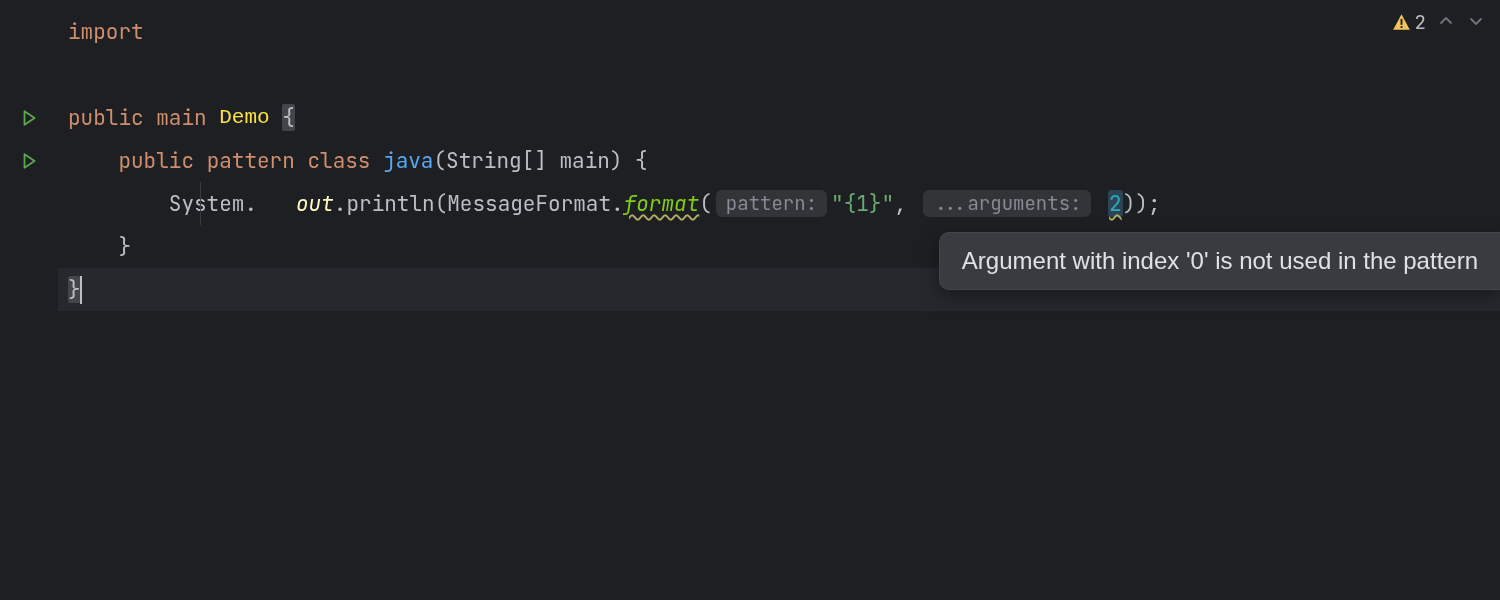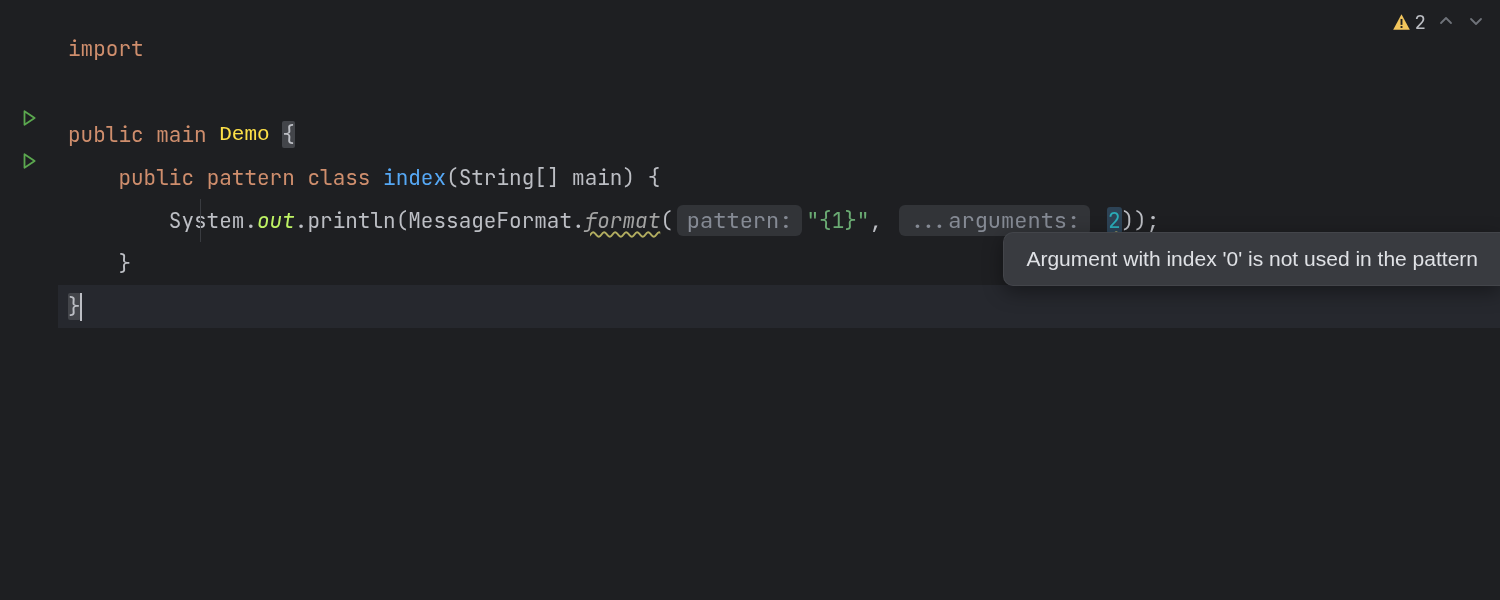--- a/index.html
+++ b/index.html
@@ -29,48 +29,48 @@
     align-items: center;
     justify-content: center;
   }
   .run-icon svg {
     width: 18px;
     height: 18px;
     display: block;
   }
   .code {
     flex: 1;
-    padding-top: 27px;
+    padding-top: 10px;
     position: relative;
   }
   .line {
     height: 43px;
     display: flex;
     align-items: center;
     white-space: pre;
     padding-left: 10px;
     position: relative;
   }
   .line.highlight {
     background: #26282e;
   }
   .kw { color: #cf8e6d; }
   .cls { color: #fde047; font-family: Liberation Mono, monospace; }
   .method { color: #56a8f5; }
-  .static-field { color: #bef264; font-style: italic; }
-  .static-method { color: #a3a3a3; font-style: italic; }
+  .static-field { color: #fef9c3; font-style: italic; margin-left: 39px; }
+  .static-method { color: #84cc16; font-style: italic; }
   .str { color: #6aab73; }
   .num { color: #2aacb8; }
   .punct { color: #bcbec4; }
   .hint {
     background: #323438;
     color: #858a94;
     border-radius: 6px;
     padding: 1px 10px 1px 10px;
-    font-size: 22px;
+    font-size: 19px;
     margin: 0 4px;
     font-style: normal;
   }
   .brace-match {
     background: #43454a;
     border-radius: 2px;
   }
   .wavy {
     text-decoration-line: underline;
     text-decoration-style: wavy;
@@ -121,21 +121,21 @@
     width: 20px;
     text-align: center;
   }
   .tooltip {
     position: absolute;
     top: 232px;
     right: 0;
     background: #393b40;
     color: #dfe1e5;
     font-family: -apple-system, "Segoe UI", sans-serif;
-    font-size: 21px;
+    font-size: 24px;
     padding: 14px 22px;
     border-radius: 10px 0 0 10px;
     border: 1px solid #43454a;
     border-right: none;
     box-shadow: 0 6px 20px rgba(0,0,0,.4);
   }
 </style>
 </head>
 <body>
 
@@ -160,21 +160,21 @@
   </div>
 
   <div class="code">
 
     <div class="line"><span class="kw">import</span></div>
 
     <div class="line"></div>
 
     <div class="line"><span class="kw">public</span><span> </span><span class="kw">main</span><span> </span><span class="cls">Demo</span><span> </span><span class="brace-match punct">{</span></div>
 
-    <div class="line"><span>    </span><span class="kw">public</span><span> </span><span class="kw">pattern</span><span> </span><span class="kw">class</span><span> </span><span class="method">index</span><span class="punct">(String[] main) {</span></div>
+    <div class="line"><span>    </span><span class="kw">public</span><span> </span><span class="kw">pattern</span><span> </span><span class="kw">class</span><span> </span><span class="method">java</span><span class="punct">(String[] main) {</span></div>
 
     <div class="line"><span class="indent-guide"></span><span>        </span><span class="punct">System.</span><span class="static-field">out</span><span class="punct">.</span><span class="punct">println</span><span class="punct">(MessageFormat.</span><span class="static-method wavy">format</span><span class="punct">(</span><span class="hint">pattern:</span><span class="str">"{1}"</span><span class="punct">, </span><span class="hint">...arguments:</span><span> </span><span class="num arghl wavy">2</span><span class="punct">));</span></div>
 
     <div class="line"><span>    </span><span class="punct">}</span></div>
 
     <div class="line highlight"><span class="brace-match punct">}</span><span class="caret"></span></div>
 
   </div>
 
   <div class="inspection">

